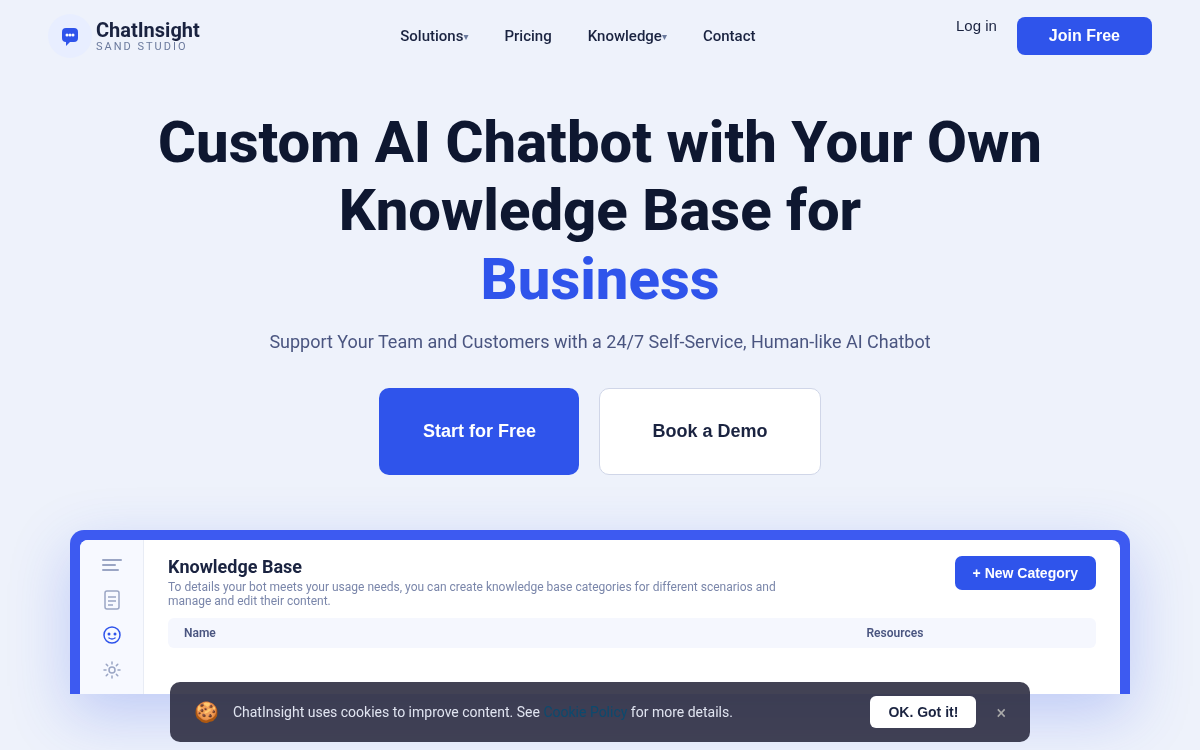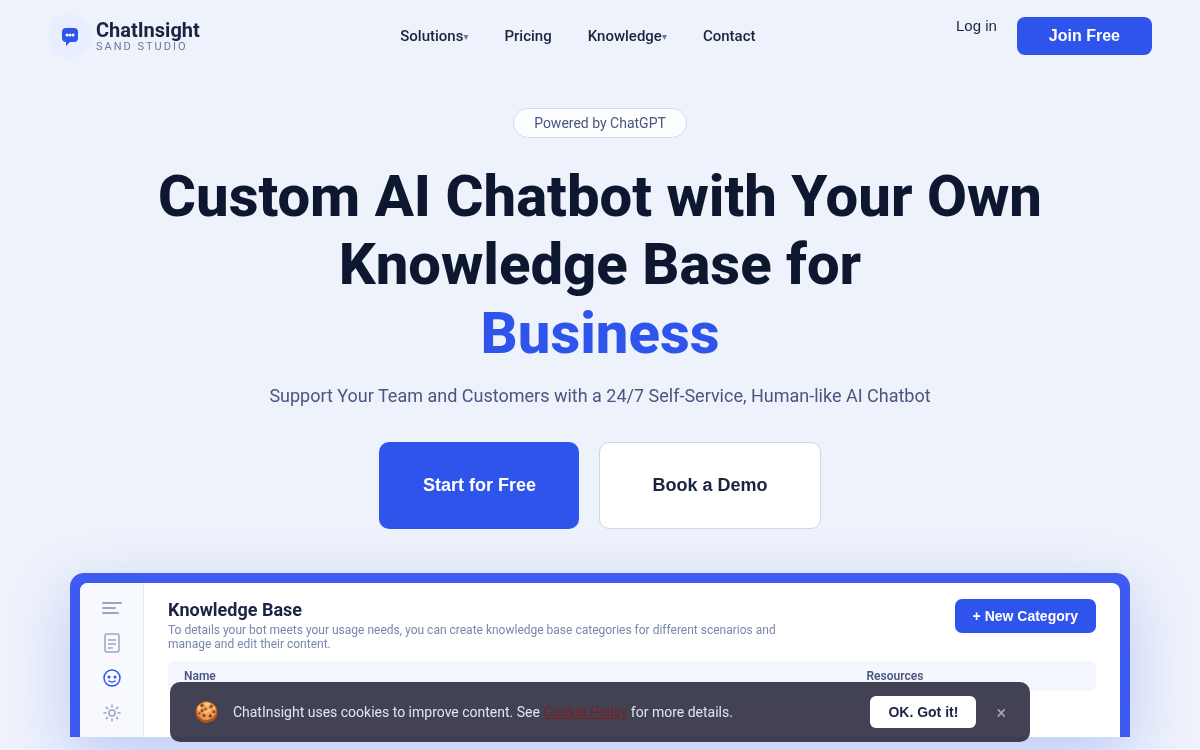--- a/index.html
+++ b/index.html
@@ -147,21 +147,21 @@
       padding: 32px 52px;
       font-size: 18px;
       font-weight: 600;
       cursor: pointer;
       min-width: 200px;
     }
 
     
     .app-preview-wrapper {
       position: relative;
-      margin: 0 auto;
+      margin: 11px auto;
       width: 1060px;
     }
     .app-preview {
       background: #3d5af1;
       border-radius: 14px 14px 0 0;
       padding: 10px 10px 0;
       box-shadow: 0 20px 60px rgba(47, 84, 235, 0.25);
       height: 164px;
       overflow: hidden;
     }
@@ -261,23 +261,22 @@
       z-index: 100;
       width: 860px;
       white-space: nowrap;
     }
     .cookie-text {
       flex: 1;
       color: #e0e4f0;
       font-size: 14px;
     }
     .cookie-link {
-      color: #7f1d1d;
-      cursor: pointer;
-      text-decoration: underline;
+      color: #0c4a6e;
+      cursor: pointer;
     }
     .btn-cookie-ok {
       background: #fff;
       color: #1a2340;
       border: none;
       border-radius: 6px;
       padding: 8px 18px;
       font-size: 14px;
       font-weight: 700;
       cursor: pointer;
@@ -325,21 +324,20 @@
     </span>
   </div>
 
   <div class="nav-actions">
     <button class="btn-login">Log in</button>
     <button class="btn-join">Join Free</button>
   </div>
 </nav>
 
 <section class="hero">
-  <div class="powered-badge">Powered by ChatGPT</div>
   <h1 class="hero-heading">
     <span>Custom AI Chatbot with Your Own</span><br>
     <span>Knowledge Base for</span>
     <br><span class="hero-heading-blue">Business</span>
   </h1>
   <p class="hero-subtext">Support Your Team and Customers with a 24/7 Self-Service, Human-like AI Chatbot</p>
   <div class="hero-buttons">
     <button class="btn-start">Start for Free</button>
     <button class="btn-demo">Book a Demo</button>
   </div>

